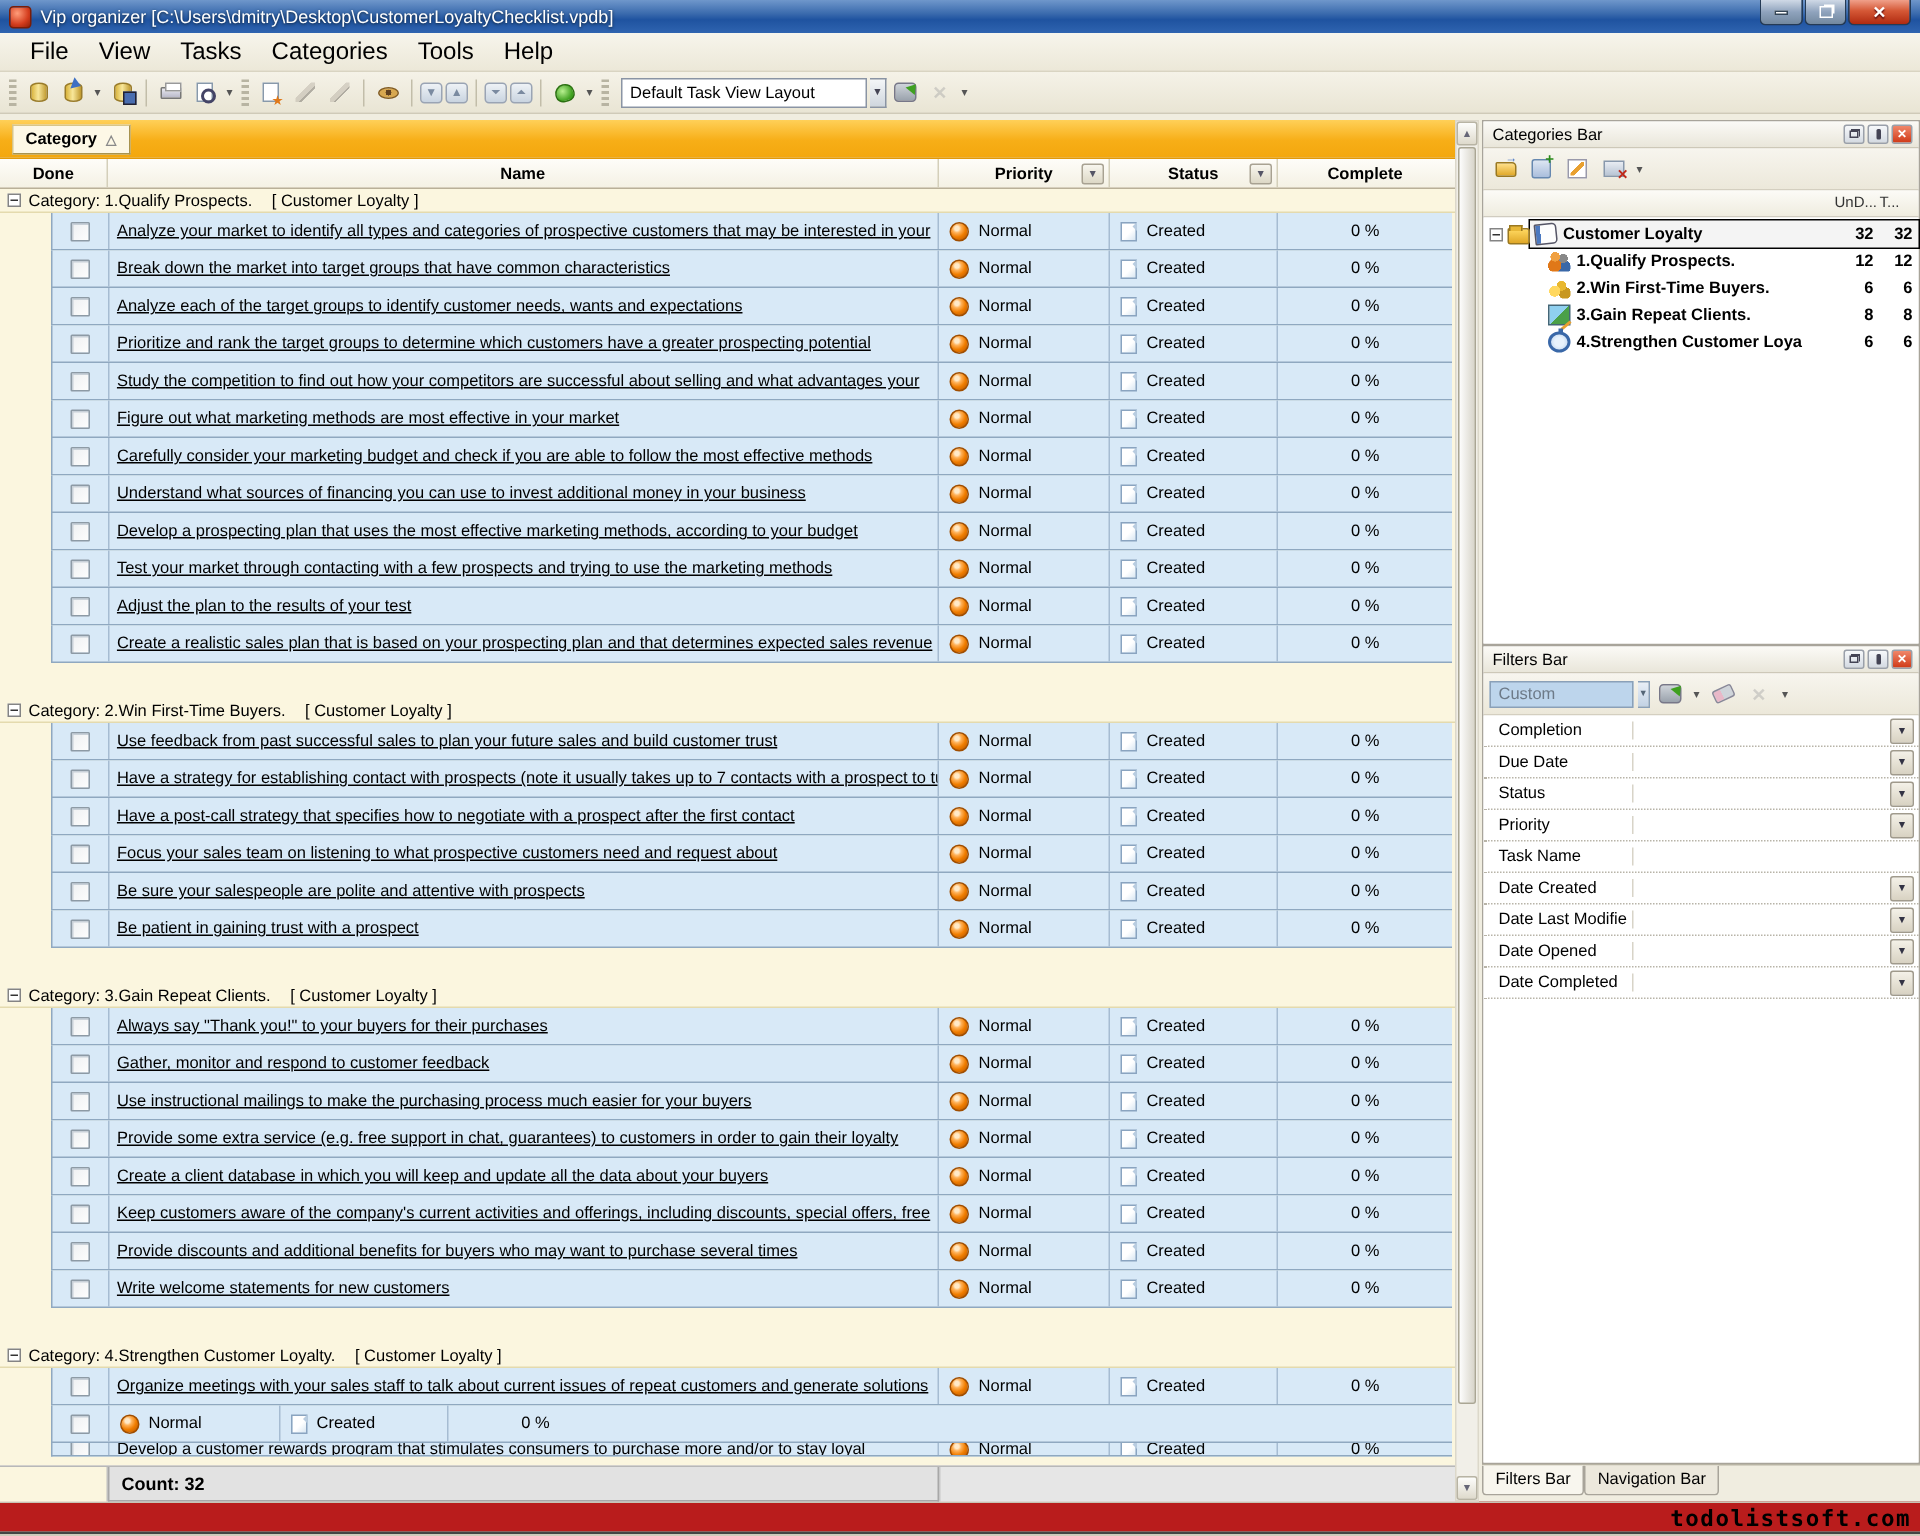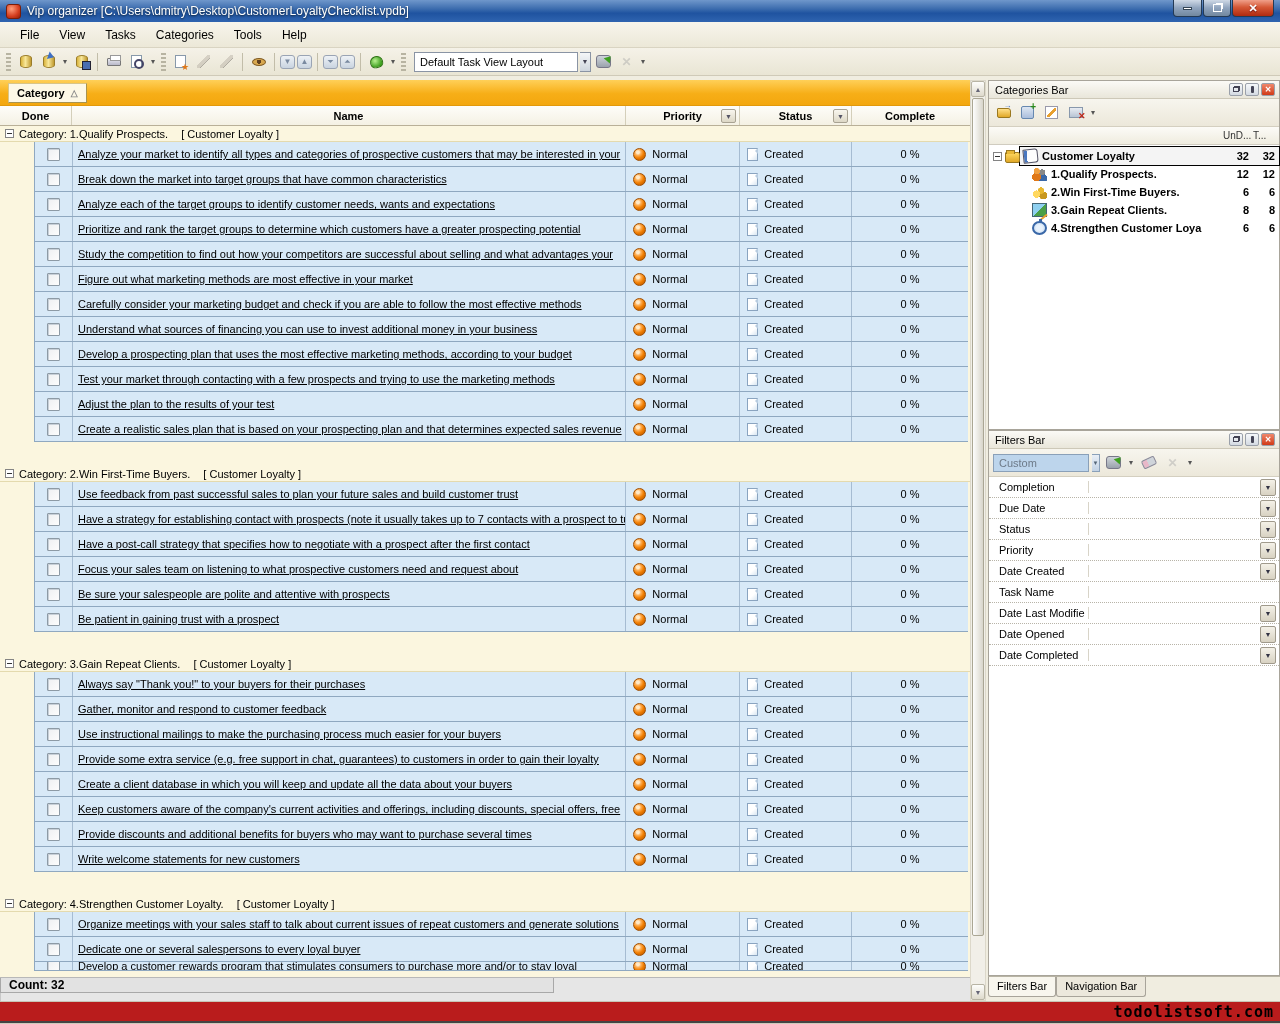--- a/index.html
+++ b/index.html
@@ -16,21 +16,21 @@
   .wbtn { height:17px; border:1px solid #243a55; border-top:none; display:flex; align-items:center; justify-content:center;
     background:linear-gradient(180deg,#cfd9e6,#8fa3bd 50%,#72889f); border-radius:0 0 4px 4px; margin-left:1px; }
   .wbtn.min { width:29px; } .wbtn.max { width:28px; }
   .wbtn.close { width:42px; background:linear-gradient(180deg,#f0a08a,#d55836 45%,#b02a10); }
   .glyph-min { width:9px; height:3px; background:#fff; border:1px solid #345; }
   .glyph-max { width:9px; height:8px; border:1px solid #fff; background:transparent; box-shadow:2px -2px 0 -1px #fff; }
   .glyph-close { color:#fff; font-weight:bold; font-size:11px; text-shadow:0 1px 1px #611; }
 
   .menubar { height:26px; background:linear-gradient(180deg,#f7f5ec,#ece8d8); border-bottom:1px solid #d9d4c2;
     display:flex; align-items:center; padding-left:10px; }
-  .menuitem { padding:4px 10px; font-size:12px; cursor:default; }
+  .menuitem { padding:4px 10px; font-size:16px; cursor:default; }
 
   .toolbar { height:28px; background:linear-gradient(180deg,#f5f2e8,#e9e5d4); border-bottom:1px solid #cfcab8;
     display:flex; align-items:center; padding-left:4px; gap:2px; }
   .grip { width:5px; height:18px; margin:0 2px;
     background:repeating-linear-gradient(180deg,#b8b4a2 0 2px,transparent 2px 4px); }
   .tsep { width:1px; height:18px; background:#c2bda9; margin:0 3px; }
   .tico { width:21px; height:20px; display:flex; align-items:center; justify-content:center; border-radius:3px; position:relative; }
   .tico.dis { opacity:.4; filter:grayscale(.9); }
   .dd { font-size:8px; color:#555; padding:0 2px; }
   .cyl { width:12px; height:13px; border-radius:6px/3px; border:1px solid #9a7c2a;
@@ -89,21 +89,21 @@
   .c-status { width:112px; padding-left:7px; gap:6px; font-size:11px; }
   .c-comp { width:116px; justify-content:center; font-size:11px; border-right:none; }
   .spacer { height:24px; background:#fbf6df; }
   .cb { width:13px; height:13px; background:linear-gradient(135deg,#eef0f2,#fdfdfd); border:1px solid #8d9aa5;
     box-shadow:inset 1px 1px 0 #c8d0d8; border-radius:1px; }
   .orb { width:13px; height:13px; border-radius:50%; flex:none;
     background:radial-gradient(circle at 36% 30%,#ffe9c8 0 14%,#ffb25a 28%,#f07d00 55%,#b35400 95%); border:1px solid #a04e00; }
   .pageico { width:11px; height:13px; flex:none; background:linear-gradient(135deg,#ffffff 55%,#d8e6f2); border:1px solid #8aa4c0; position:relative; }
   .pageico::after { content:""; position:absolute; right:-1px; top:-1px; border:3px solid transparent; border-top-color:#fbf6df00; border-right-color:#b8cce0; }
 
-  .gridfooter { height:24px; display:flex; background:#e6e6e6; border-top:1px solid #b8b8b8;flex-direction:column; }
+  .gridfooter { height:24px; display:flex; background:#e6e6e6; border-top:1px solid #b8b8b8; }
   .foot-left { width:72px; background:#fbf6df; border-right:1px solid #c0c0c0; }
   .foot-count { width:554px; background:#e2e2e2; border:1px solid #a8a8a8; border-top:none; display:flex; align-items:center;
     padding-left:8px; font-weight:bold; font-size:12px; }
   .foot-rest { flex:1; background:#e6e6e6; border-left:1px solid #c8c8c8; }
 
   
   .vscroll { width:16px; display:flex; flex-direction:column; background:#f1efe8; border:1px solid #dcd8ca; height:921px; }
   .sbtn { height:16px; background:linear-gradient(#fdfdfb,#dedacc); border:1px solid #b8b4a4; border-radius:2px;
     display:flex; align-items:center; justify-content:center; font-size:7px; color:#667; }
   .sthumb { height:838px; margin:1px; background:linear-gradient(90deg,#fdfdfd,#d8d5ca); border:1px solid #aaa694; border-radius:2px; }
@@ -544,21 +544,20 @@
           </div>
           <div class="cell c-name">Organize meetings with your sales staff to talk about current issues of repeat customers and generate solutions</div>
           <div class="cell c-prio"><div class="orb"></div>Normal</div>
           <div class="cell c-status"><div class="pageico"></div>Created</div>
           <div class="cell c-comp">0 %</div>
         </div>
         <div class="taskrow">
           <div class="cell c-done">
             <div class="cb"></div>
           </div>
-          <div class="cell c-name">Dedicate one or several salespersons to every loyal buyer</div>
           <div class="cell c-prio"><div class="orb"></div>Normal</div>
           <div class="cell c-status"><div class="pageico"></div>Created</div>
           <div class="cell c-comp">0 %</div>
         </div>
         <div class="taskrow partial">
           <div class="cell c-done">
             <div class="cb"></div>
           </div>
           <div class="cell c-name">Develop a customer rewards program that stimulates consumers to purchase more and/or to stay loyal</div>
           <div class="cell c-prio"><div class="orb"></div>Normal</div>
@@ -703,27 +702,27 @@
             <div class="flabel">Status</div>
             <div class="fval"></div>
             <div class="fdrop">▼</div>
           </div>
           <div class="frow">
             <div class="flabel">Priority</div>
             <div class="fval"></div>
             <div class="fdrop">▼</div>
           </div>
           <div class="frow">
+            <div class="flabel">Task Name</div>
+            <div class="fval"></div>
+          </div>
+          <div class="frow">
             <div class="flabel">Date Created</div>
             <div class="fval"></div>
             <div class="fdrop">▼</div>
-          </div>
-          <div class="frow">
-            <div class="flabel">Task Name</div>
-            <div class="fval"></div>
           </div>
           <div class="frow">
             <div class="flabel">Date Last Modifie</div>
             <div class="fval"></div>
             <div class="fdrop">▼</div>
           </div>
           <div class="frow">
             <div class="flabel">Date Opened</div>
             <div class="fval"></div>
             <div class="fdrop">▼</div>

